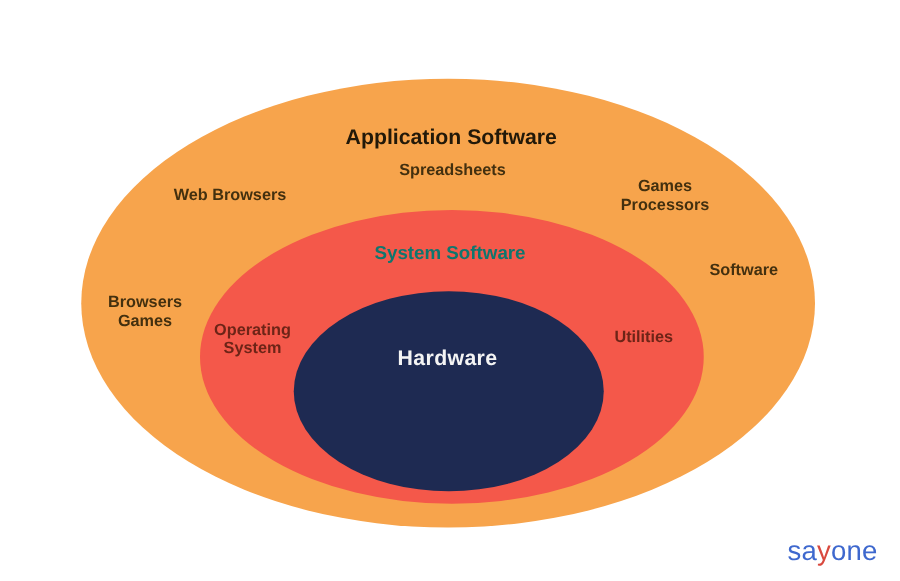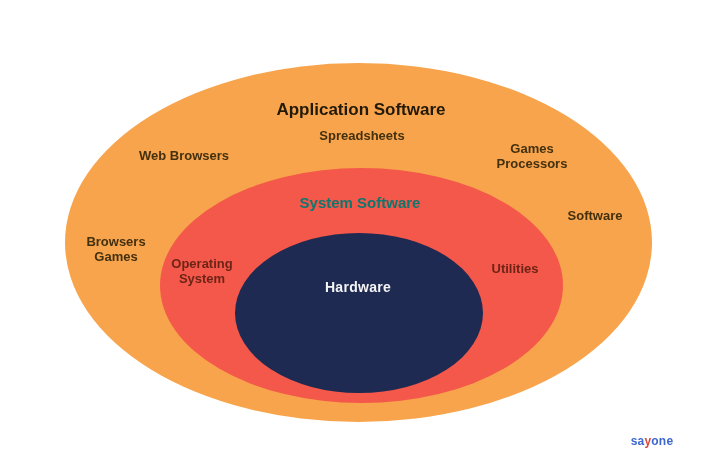--- a/index.html
+++ b/index.html
@@ -59,21 +59,21 @@
   }
   .title-system {
     left: 360px;
     top: 203px;
     font-size: 15px;
     color: #0f766e;
   }
   .title-hardware {
     left: 358px;
     top: 287px;
-    font-size: 14px;
+    font-size: 17px;
     color: #f4f4f4;
     letter-spacing: 0.3px;
   }
   .app-item {
     font-size: 13px;
     font-weight: 600;
     color: #43300f;
   }
   .sys-item {
     font-size: 13px;
@@ -86,25 +86,25 @@
   }
   .pos-web-browsers   { left: 184px; top: 156px; }
   .pos-spreadsheets   { left: 362px; top: 136px; }
   .pos-word-processors{ left: 532px; top: 156px; }
   .pos-databases      { left: 595px; top: 216px; }
   .pos-computer-games { left: 116px; top: 249px; width: 82px; }
   .pos-operating-system { left: 202px; top: 271px; width: 80px; }
   .pos-utilities      { left: 515px; top: 269px; }
   .logo {
     position: absolute;
-    left: 652px;
+    left: 666px;
     top: 441px;
     transform: translate(-50%, -50%);
-    font-size: 12px;
-    font-weight: 700;
+    font-size: 22px;
+    font-weight: 400;
     letter-spacing: 0.2px;
     white-space: nowrap;
   }
   .logo .blue   { color: #3E68CE; }
   .logo .accent { color: #D9493E; }
 </style>
 </head>
 <body>
 
 <div class="canvas">

